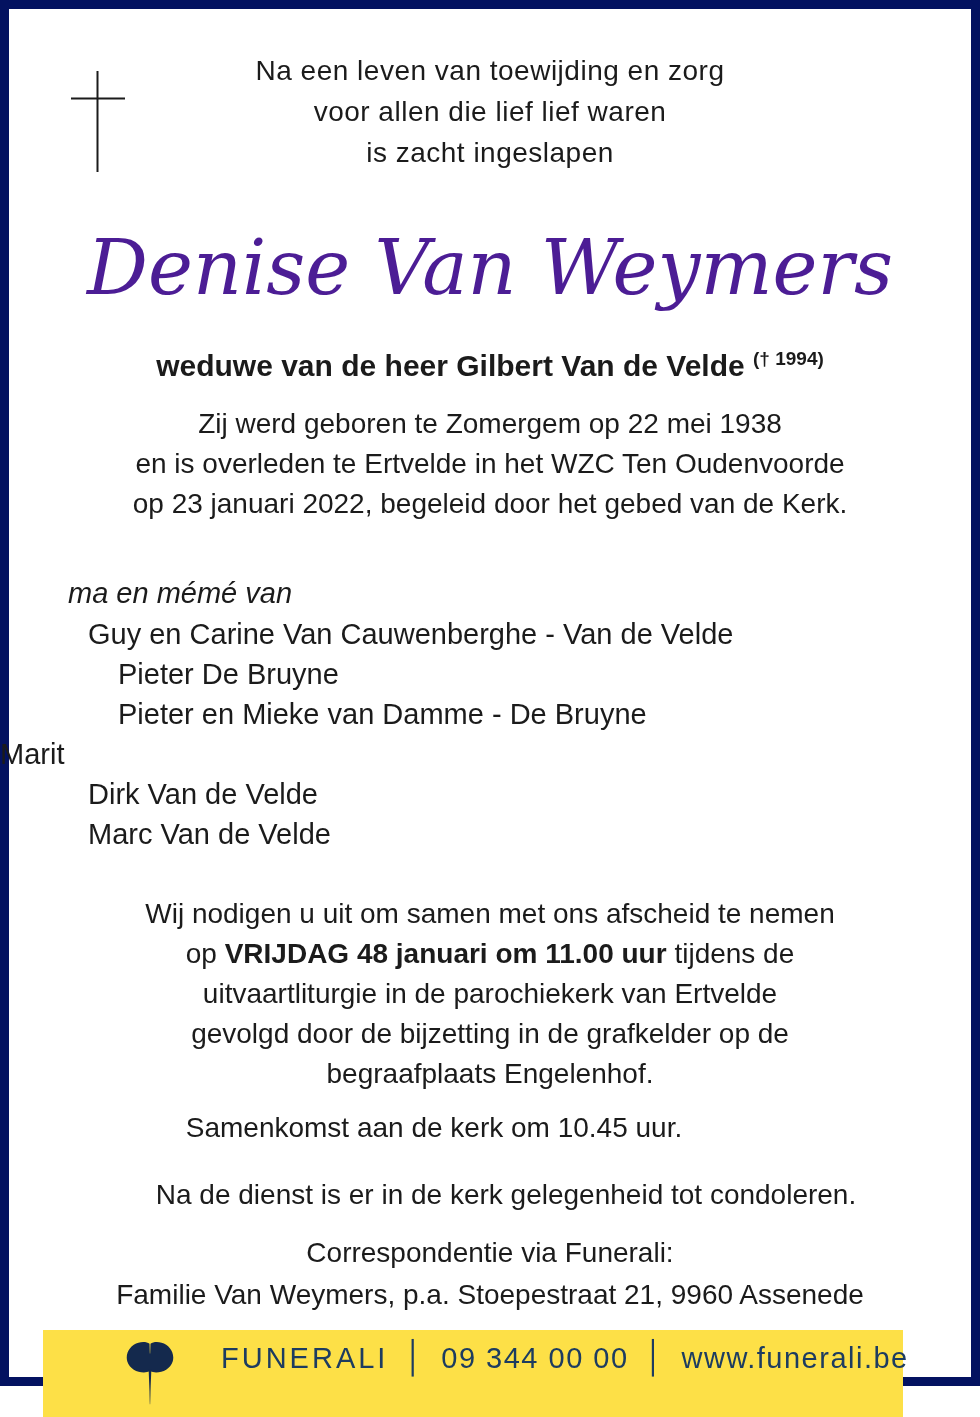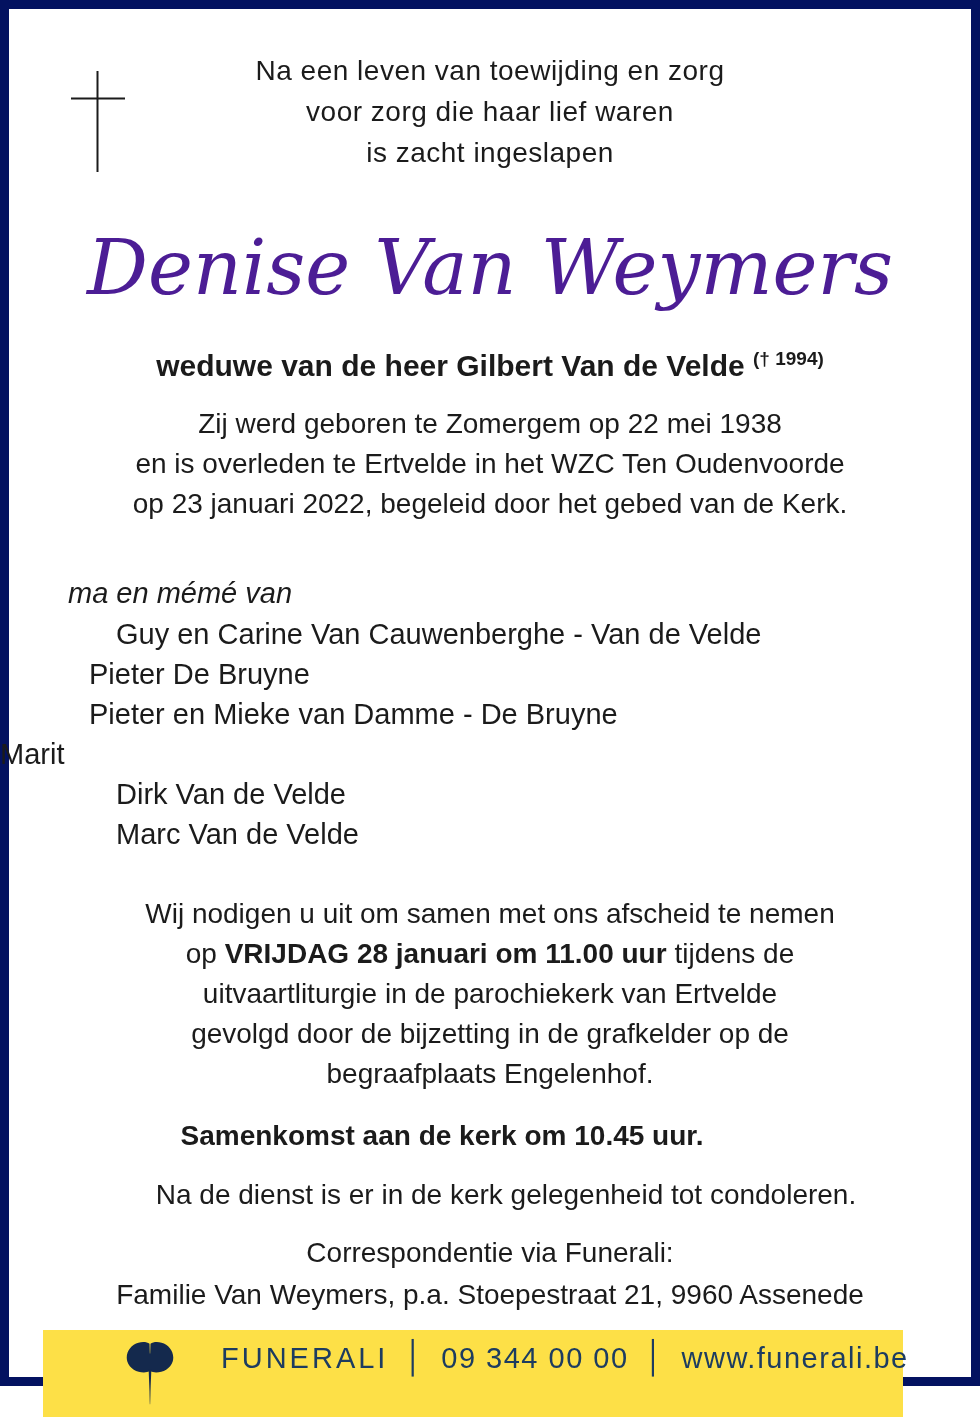--- a/index.html
+++ b/index.html
@@ -47,31 +47,31 @@
   }
   .family-intro{
     position:absolute;left:68px;top:574px;
     font-style:italic;font-size:29px;line-height:38px;
   }
   .family{
     position:absolute;left:0;top:614px;width:980px;
     font-size:29px;line-height:40px;
   }
   .fam{white-space:nowrap;}
-  .indent-1{padding-left:116px;}
-  .indent-2{padding-left:89px;}
+  .indent-1{padding-left:88px;}
+  .indent-2{padding-left:118px;}
   .indent-3{}
   .ceremony{
     position:absolute;left:0;top:894px;width:980px;
     text-align:center;font-size:28px;line-height:40px;
   }
   .ceremony b{font-weight:bold;}
   .gathering{
     position:absolute;left:0;top:1110px;width:868px;
-    text-align:center;font-size:28px;line-height:36px;margin:8px;font-weight:bold;
+    text-align:center;font-size:28px;line-height:36px;margin:0;
   }
   .condolences{
     position:absolute;left:0;top:1161px;width:980px;
     text-align:center;font-size:28px;line-height:36px;margin:16px;
   }
   .correspondence{
     position:absolute;left:0;top:1232px;width:980px;
     text-align:center;font-size:28px;line-height:42px;
   }
   .footer-band{
@@ -101,21 +101,21 @@
 
   <div class="cross">
     <svg width="58" height="106" viewBox="0 0 58 106">
       <line x1="28.5" y1="3" x2="28.5" y2="104" stroke="#1b1b1b" stroke-width="2"></line>
       <line x1="2" y1="30.5" x2="56" y2="30.5" stroke="#1b1b1b" stroke-width="2"></line>
     </svg>
   </div>
 
   <div class="intro">
     <div>Na een leven van toewijding en zorg</div>
-    <div>voor zorg die haar lief waren</div>
+    <div>voor allen die lief lief waren</div>
     <div>is zacht ingeslapen</div>
   </div>
 
   <h1 class="name">Denise Van Weymers</h1>
 
   <div class="widow">
     <span>weduwe van de heer Gilbert Van de Velde </span><sup>(† 1994)</sup>
   </div>
 
   <div class="life">
@@ -129,21 +129,21 @@
     <div class="fam indent-1">Guy en Carine Van Cauwenberghe - Van de Velde</div>
     <div class="fam indent-2">Pieter De Bruyne</div>
     <div class="fam indent-2">Pieter en Mieke van Damme - De Bruyne</div>
     <div class="fam indent-3">Marit</div>
     <div class="fam indent-1">Dirk Van de Velde</div>
     <div class="fam indent-1">Marc Van de Velde</div>
   </div>
 
   <div class="ceremony">
     <div>Wij nodigen u uit om samen met ons afscheid te nemen</div>
-    <div><span>op </span><b>VRIJDAG 28 januari om 11.00 uur</b><span> tijdens de</span></div>
+    <div><span>op </span><b>VRIJDAG 48 januari om 11.00 uur</b><span> tijdens de</span></div>
     <div>uitvaartliturgie in de parochiekerk van Ertvelde</div>
     <div>gevolgd door de bijzetting in de grafkelder op de</div>
     <div>begraafplaats Engelenhof.</div>
   </div>
 
   <p class="gathering">Samenkomst aan de kerk om 10.45 uur.</p>
   <p class="condolences">Na de dienst is er in de kerk gelegenheid tot condoleren.</p>
 
   <div class="correspondence">
     <div>Correspondentie via Funerali:</div>

